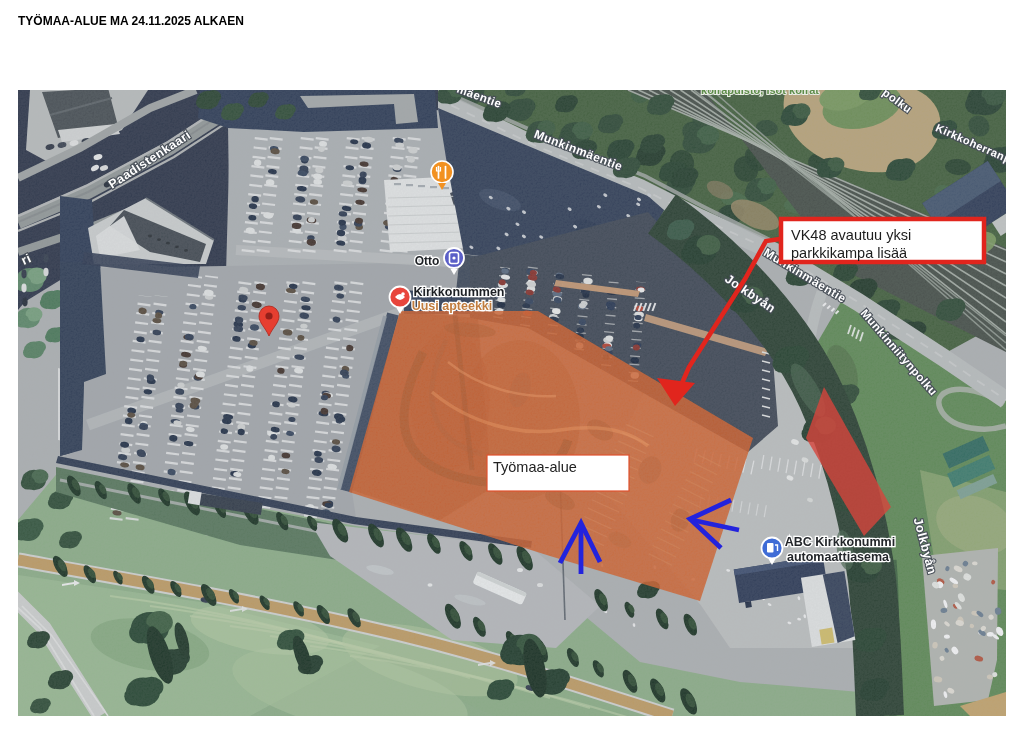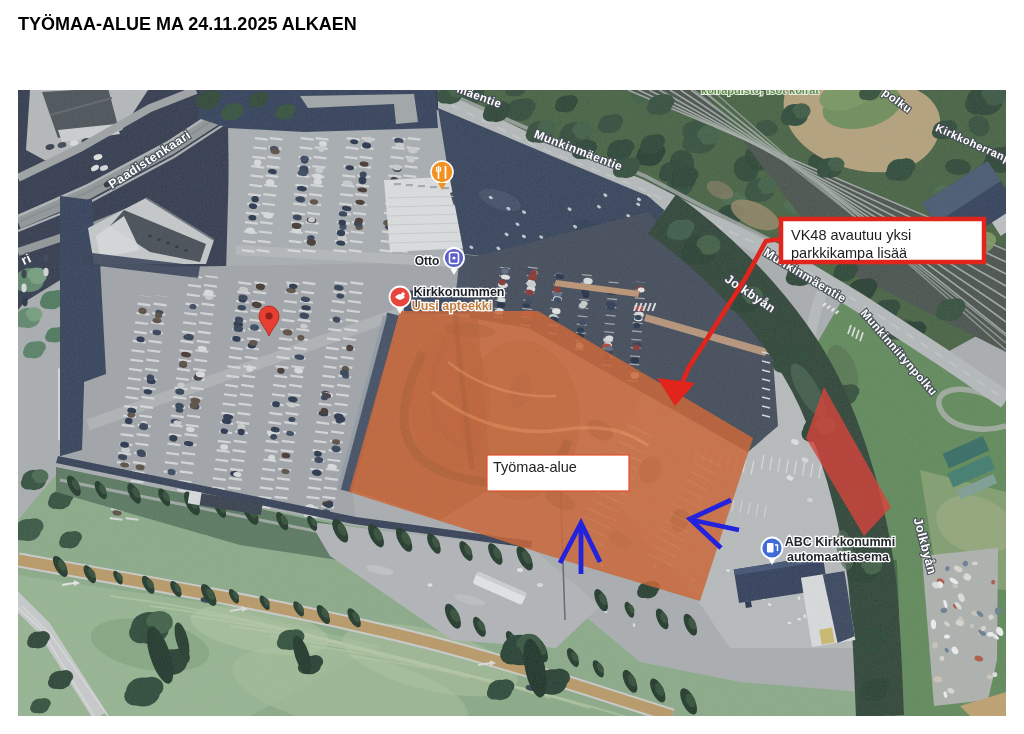--- a/index.html
+++ b/index.html
@@ -1,16 +1,16 @@
 <!DOCTYPE html>
 <html><head><meta charset="utf-8">
 <style>
 html,body{margin:0;padding:0;background:#ffffff;width:1024px;height:734px;overflow:hidden}
 body{font-family:"Liberation Sans",sans-serif}
-#title{position:absolute;left:18px;top:14px;font-size:18px;font-weight:bold;color:#000;letter-spacing:0}
+#title{position:absolute;left:18px;top:14px;font-size:12px;font-weight:bold;color:#000;letter-spacing:0}
 #map{position:absolute;left:18px;top:90px}
 text{font-family:"Liberation Sans",sans-serif}
 </style></head>
 <body>
 
 <div id="title">TYÖMAA-ALUE MA 24.11.2025 ALKAEN</div>
 
 <svg id="map" width="988" height="626" viewBox="18 90 988 626">
 
 <rect x="18" y="90" width="988" height="626" fill="#b2b5b6"></rect>

